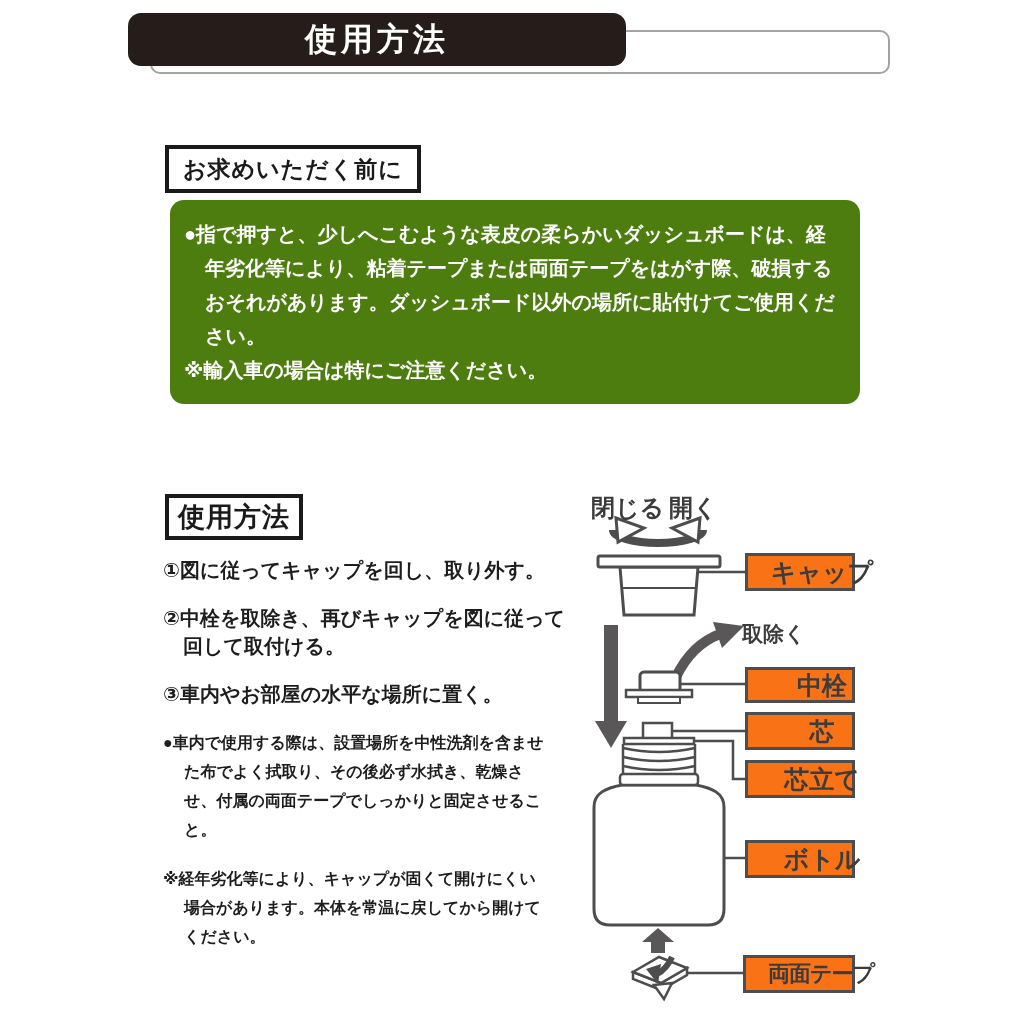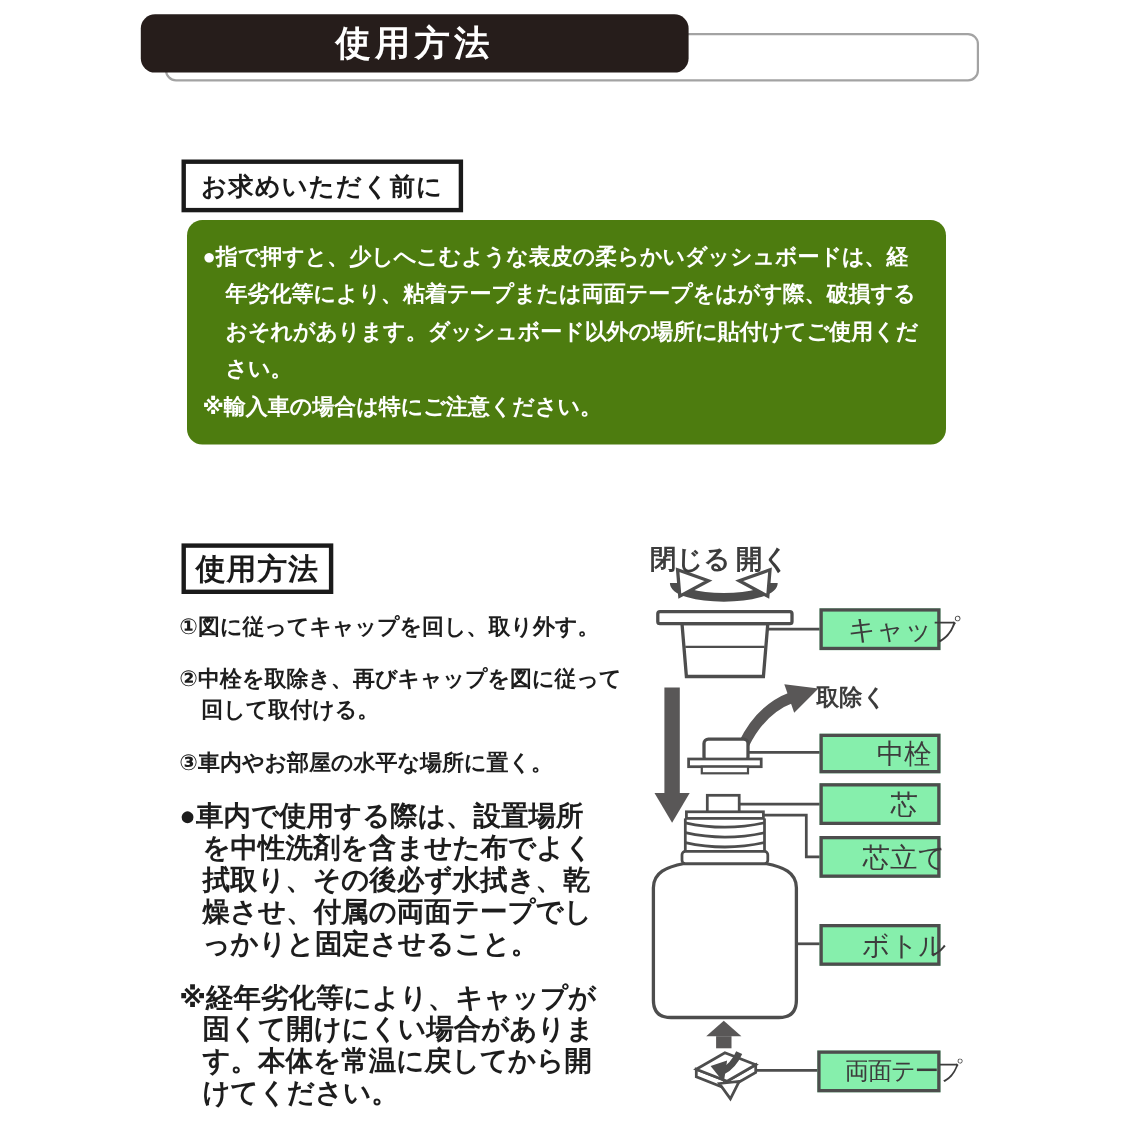--- a/index.html
+++ b/index.html
@@ -32,34 +32,34 @@
     position:absolute;left:170px;top:200px;width:690px;height:204px;
     background:#4d7c0f;border-radius:14px;box-sizing:border-box;
     padding:17px 16px 0 14px;color:#ffffff;font-weight:bold;
     font-size:20px;line-height:34px;
   }
   .warning-box .hang{padding-left:21px;text-indent:-21px;}
   
   .instructions{position:absolute;left:163px;top:556px;width:402px;}
   .instr{margin-bottom:20px;font-weight:bold;color:#1d1d1d;}
   .instr.step{font-size:20px;line-height:28px;padding-left:20px;text-indent:-20px;width:400px;}
-  .instr.note{font-size:25px;line-height:29px;padding-left:21px;text-indent:-21px;width:366px;}
+  .instr.note{font-size:16px;line-height:29px;padding-left:21px;text-indent:-21px;width:366px;}
   
   .diagram-svg{position:absolute;left:560px;top:480px;}
   .diag-text{
     position:absolute;font-weight:bold;color:#3c3c3c;white-space:nowrap;
   }
   .lbl-close{left:591px;top:492px;font-size:24px;}
   .lbl-open{left:669px;top:492px;font-size:24px;}
   .lbl-remove{left:742px;top:620px;font-size:21px;}
   .plabel{
     position:absolute;width:110px;height:38px;box-sizing:border-box;
-    border:3px solid #4d4d4d;background:#86efac;
+    border:3px solid #4d4d4d;background:#f97316;
     display:flex;align-items:center;justify-content:center;
-    font-size:25px;font-weight:normal;color:#3c3c3c;white-space:nowrap;padding-left:44px;
+    font-size:25px;font-weight:bold;color:#3c3c3c;white-space:nowrap;padding-left:44px;
   }
   .plabel.cap{left:745px;top:553px;}
   .plabel.plug{left:745px;top:667px;height:36px;}
   .plabel.wick{left:745px;top:712px;}
   .plabel.stand{left:745px;top:760px;}
   .plabel.bottle{left:745px;top:840px;}
   .plabel.tape{left:743px;top:955px;width:112px;font-size:22px;letter-spacing:-1px;}
 </style>
 </head>
 <body>

